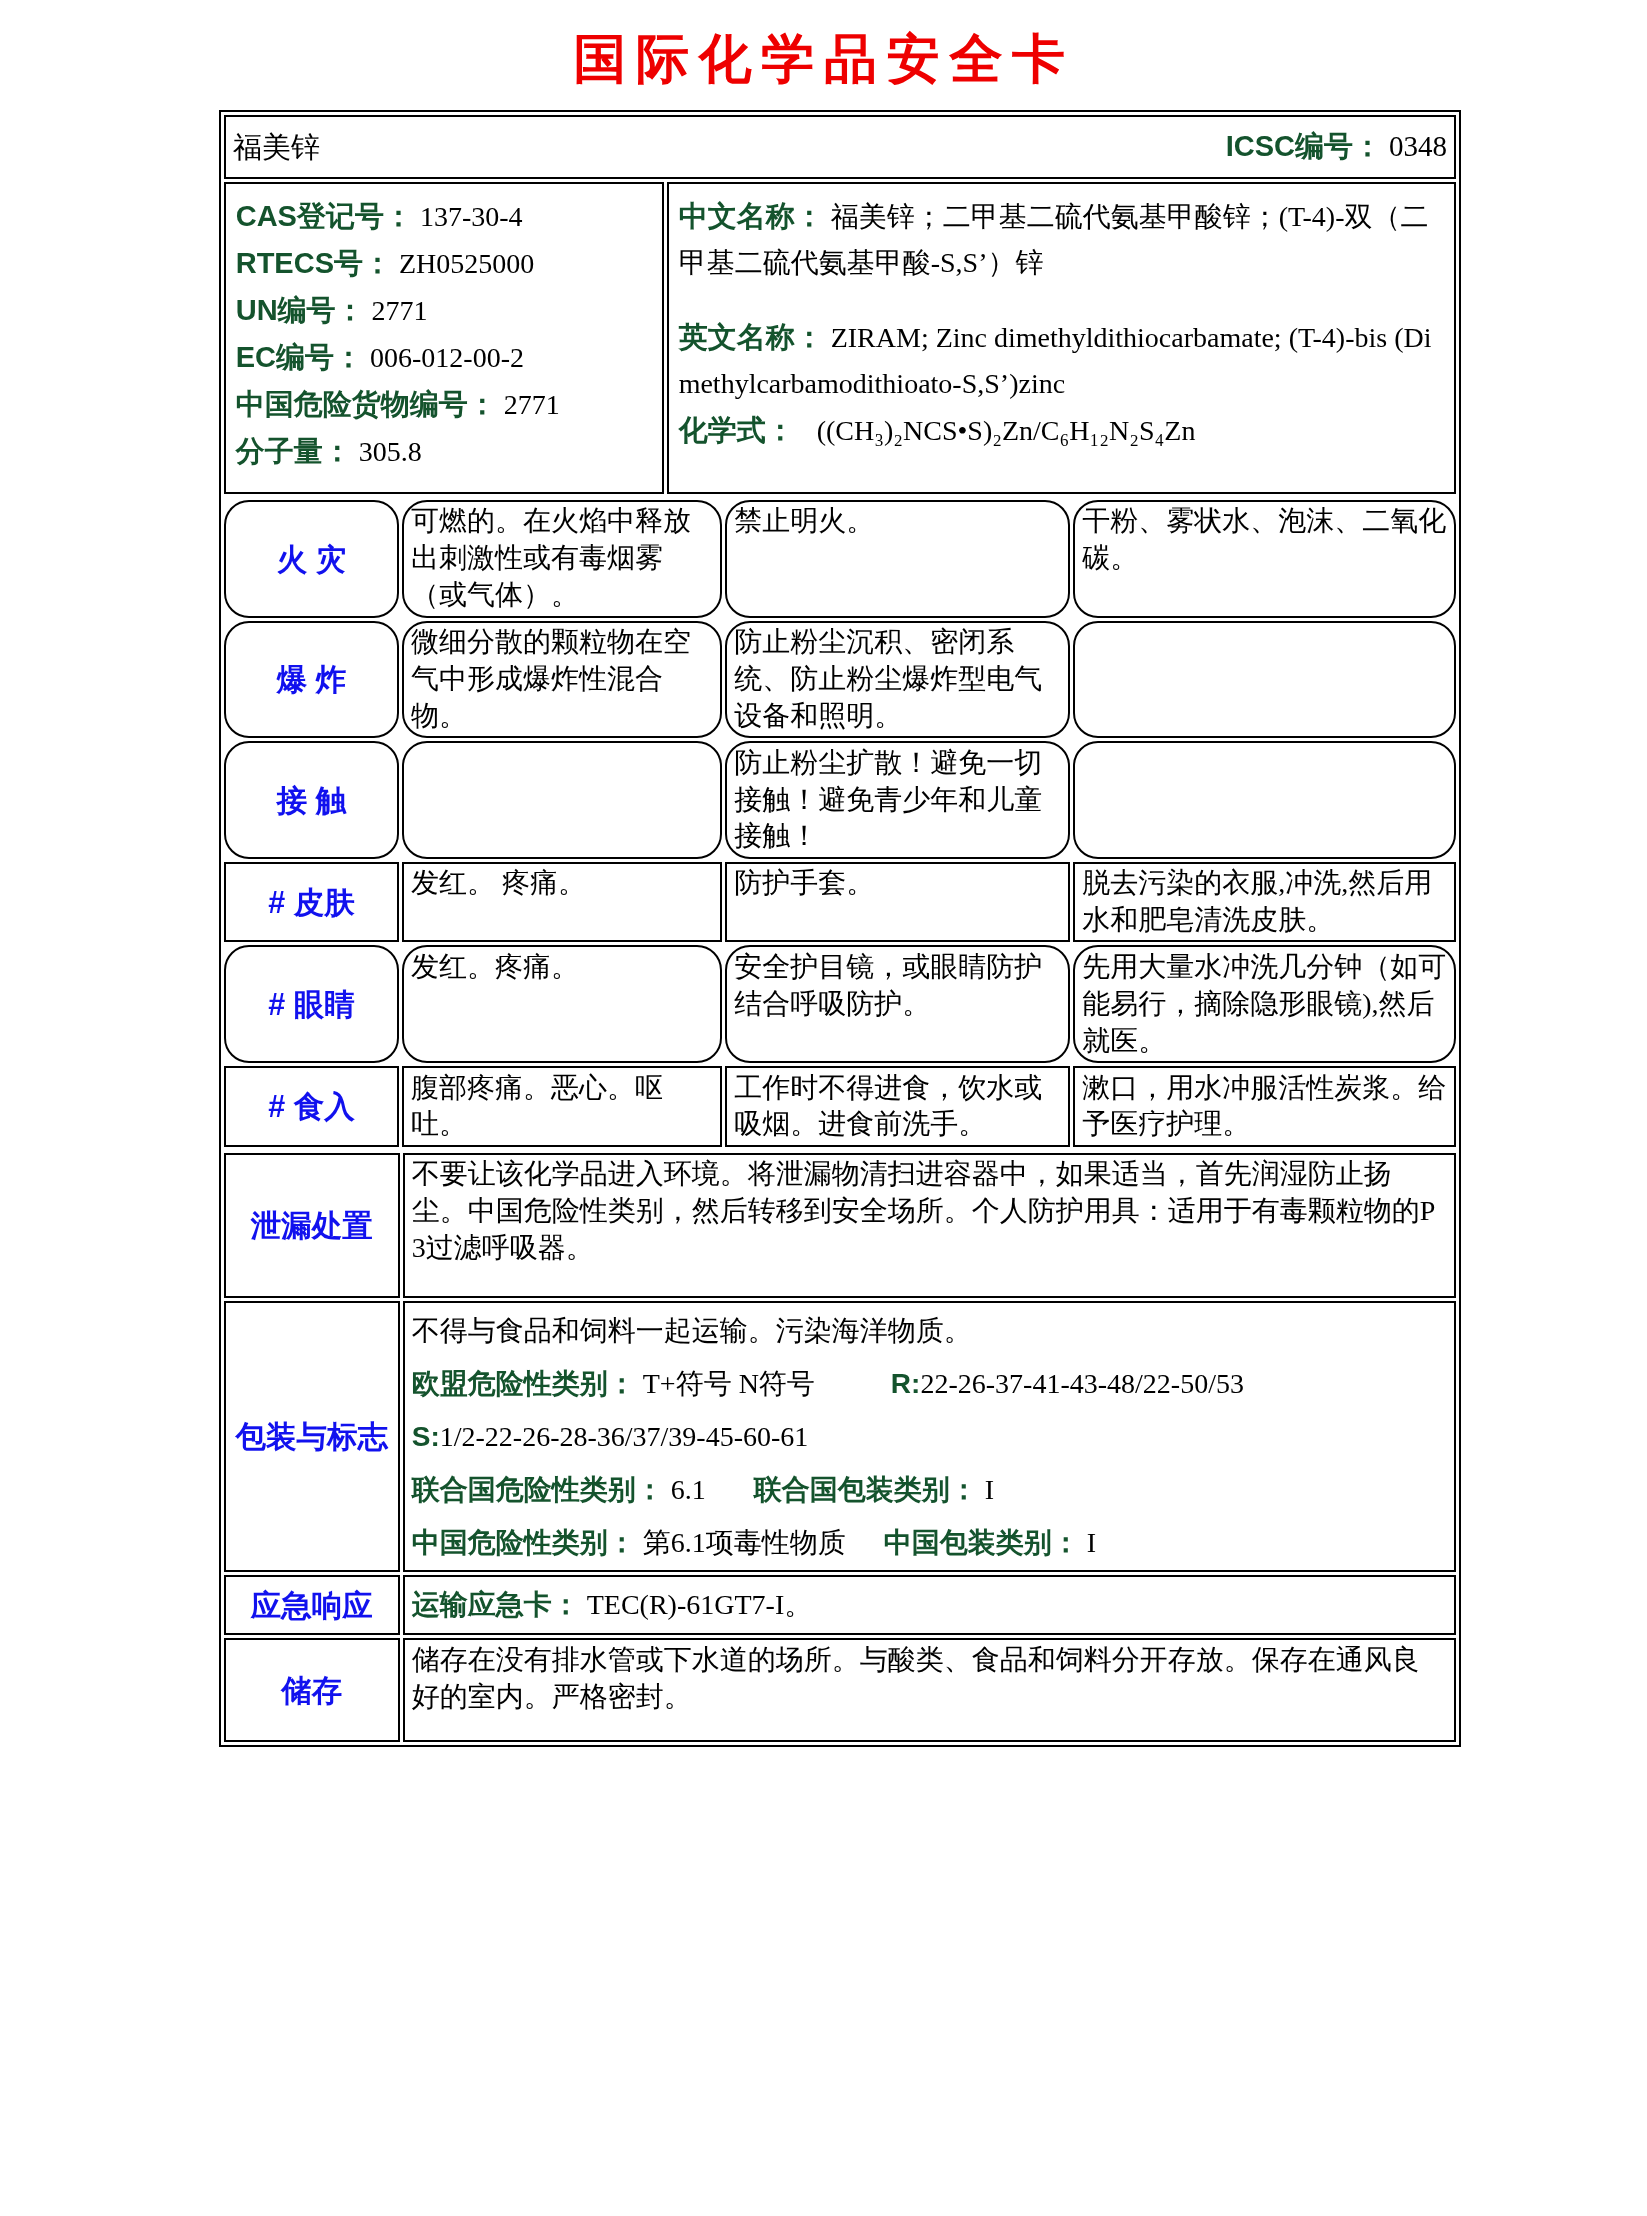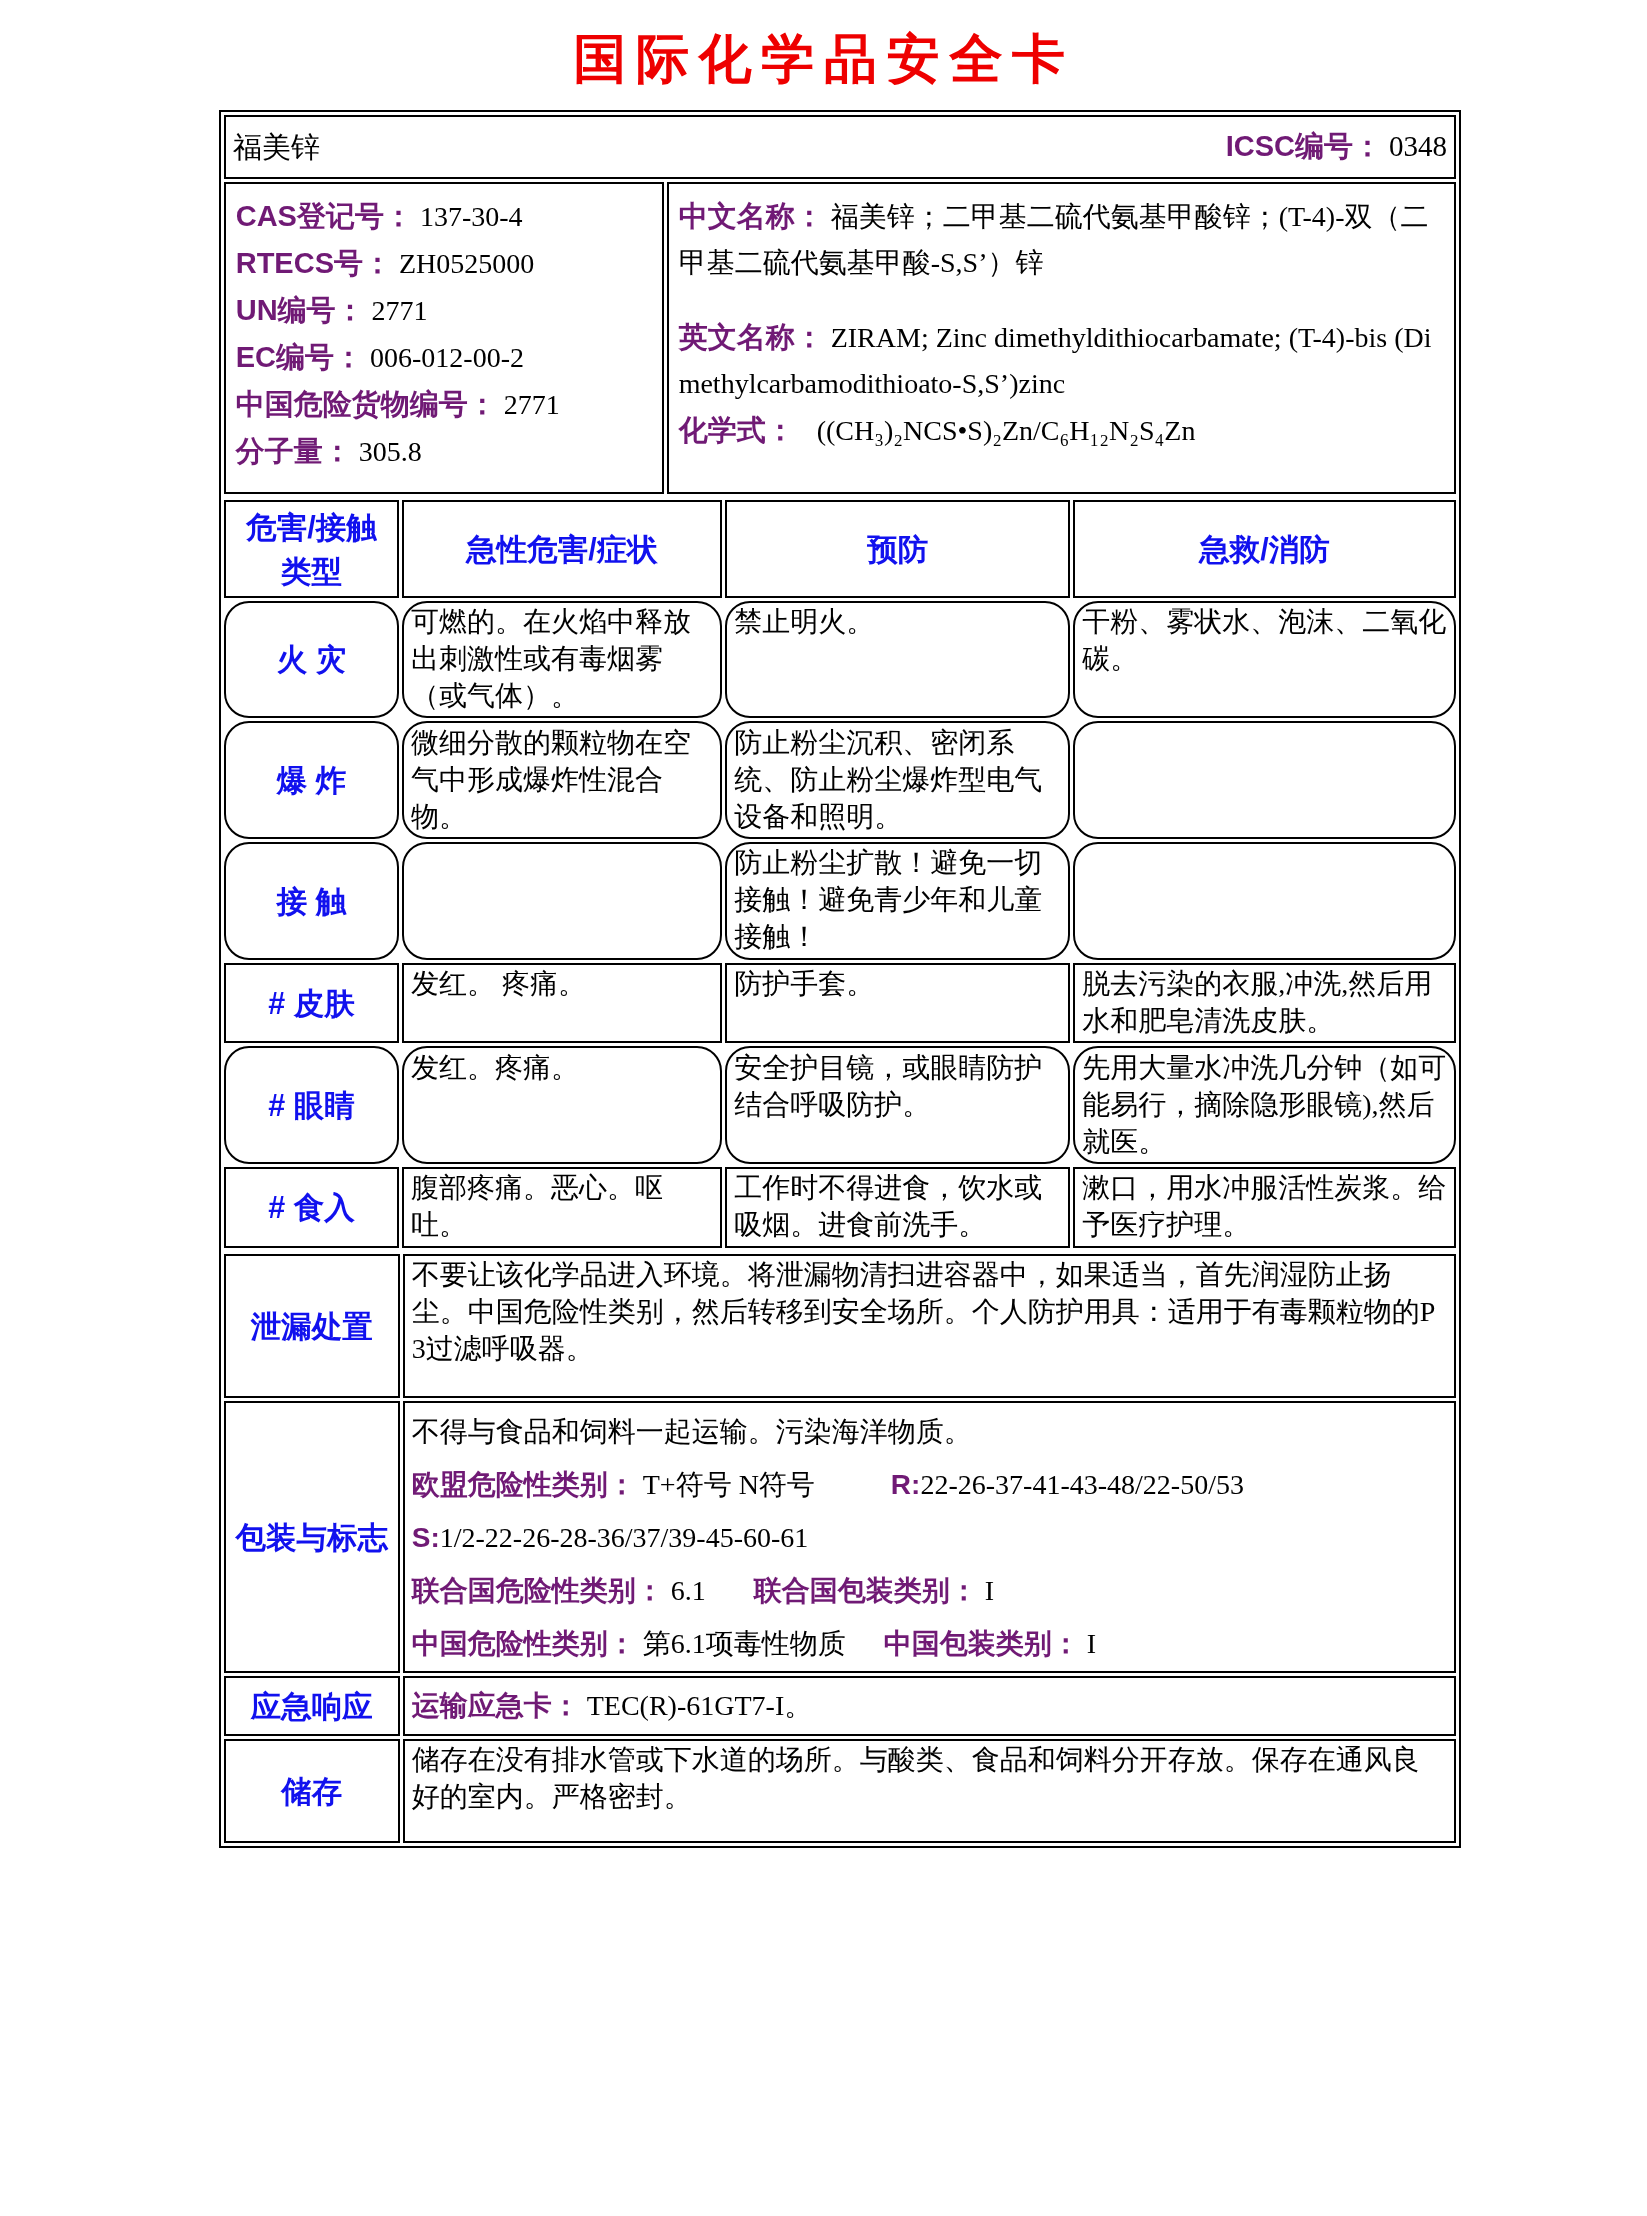--- a/index.html
+++ b/index.html
@@ -19,21 +19,21 @@
     border:2.8px solid #000;table-layout:fixed;
   }
   table.tbl-top{border-bottom:none;}
   table.tbl-hazard{border-top:none;border-bottom:none;}
   table.tbl-bottom{border-top:none;}
   .tbl td{
     border:2.1px solid #000;padding:1.4px 7px;vertical-align:top;
     font-size:28px;line-height:1.32;word-break:break-all;
   }
   
-  .blue{color:#701a75;font-weight:bold;font-family:"Liberation Sans","DejaVu Sans",sans-serif;}
+  .blue{color:#14532d;font-weight:bold;font-family:"Liberation Sans","DejaVu Sans",sans-serif;}
   .val{color:#000;margin-left:7px;}
   
   tr.name-row td{height:58px;vertical-align:middle;}
   .name-flex{display:flex;justify-content:space-between;align-items:center;}
   .substance{font-size:29px;}
   .icsc .blue{font-size:29px;}
   .icsc .val{font-size:29px;}
   
   tr.ident-row td{height:291px;padding:8.3px 9.7px;}
   .ident-line{line-height:46px;font-size:28px;}
@@ -105,27 +105,20 @@
     </table>
 
   <table class="tbl tbl-hazard">
     <colgroup>
       <col style="width:14.3%">
         <col style="width:26.2%">
         <col style="width:28.2%">
         <col style="width:31.3%">
     </colgroup>
     <tbody>
-        <tr class="hdr-row">
-      <td class="label-cell prewrap">危害/接触
-类型</td>
-      <td class="label-cell">急性危害/症状</td>
-      <td class="label-cell">预防</td>
-      <td class="label-cell">急救/消防</td>
-    </tr>
     <tr class="h152">
       <td class="label-cell">火 灾</td>
       <td>可燃的。在火焰中释放出刺激性或有毒烟雾（或气体）。</td>
       <td>禁止明火。</td>
       <td>干粉、雾状水、泡沫、二氧化碳。</td>
     </tr>
     <tr class="h152">
       <td class="label-cell">爆 炸</td>
       <td>微细分散的颗粒物在空气中形成爆炸性混合物。</td>
       <td>防止粉尘沉积、密闭系统、防止粉尘爆炸型电气设备和照明。</td>

